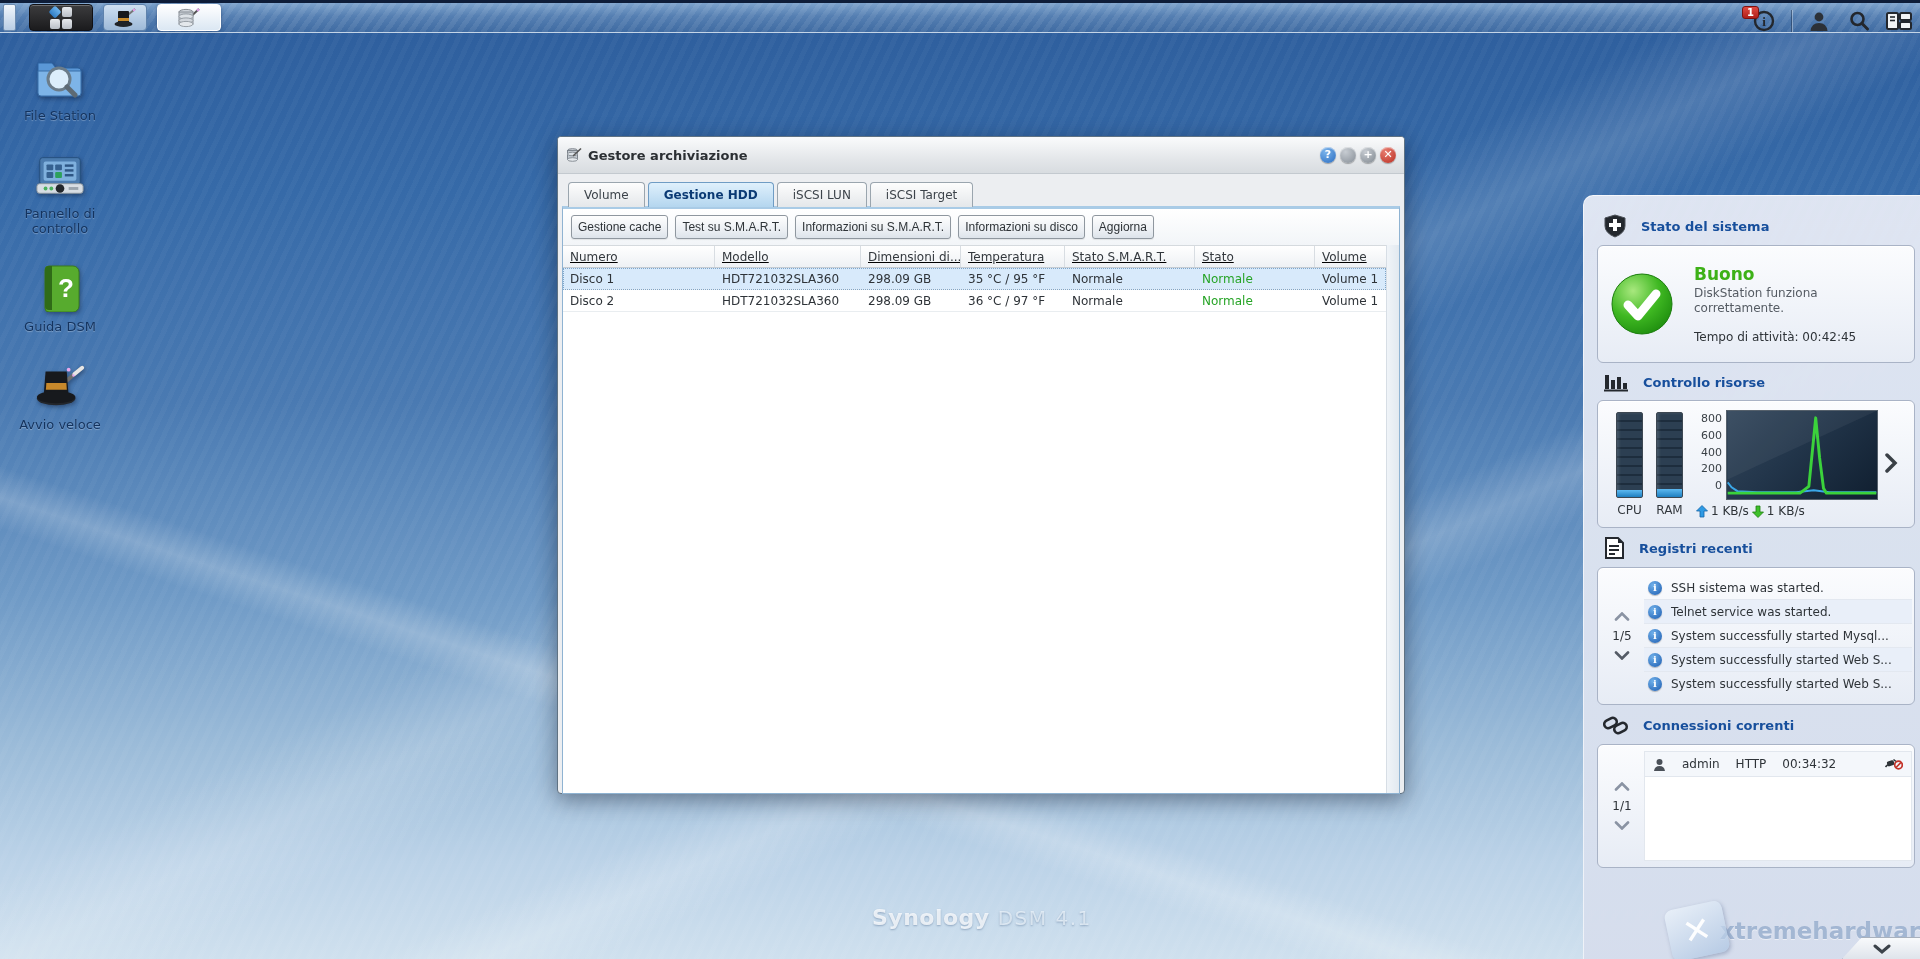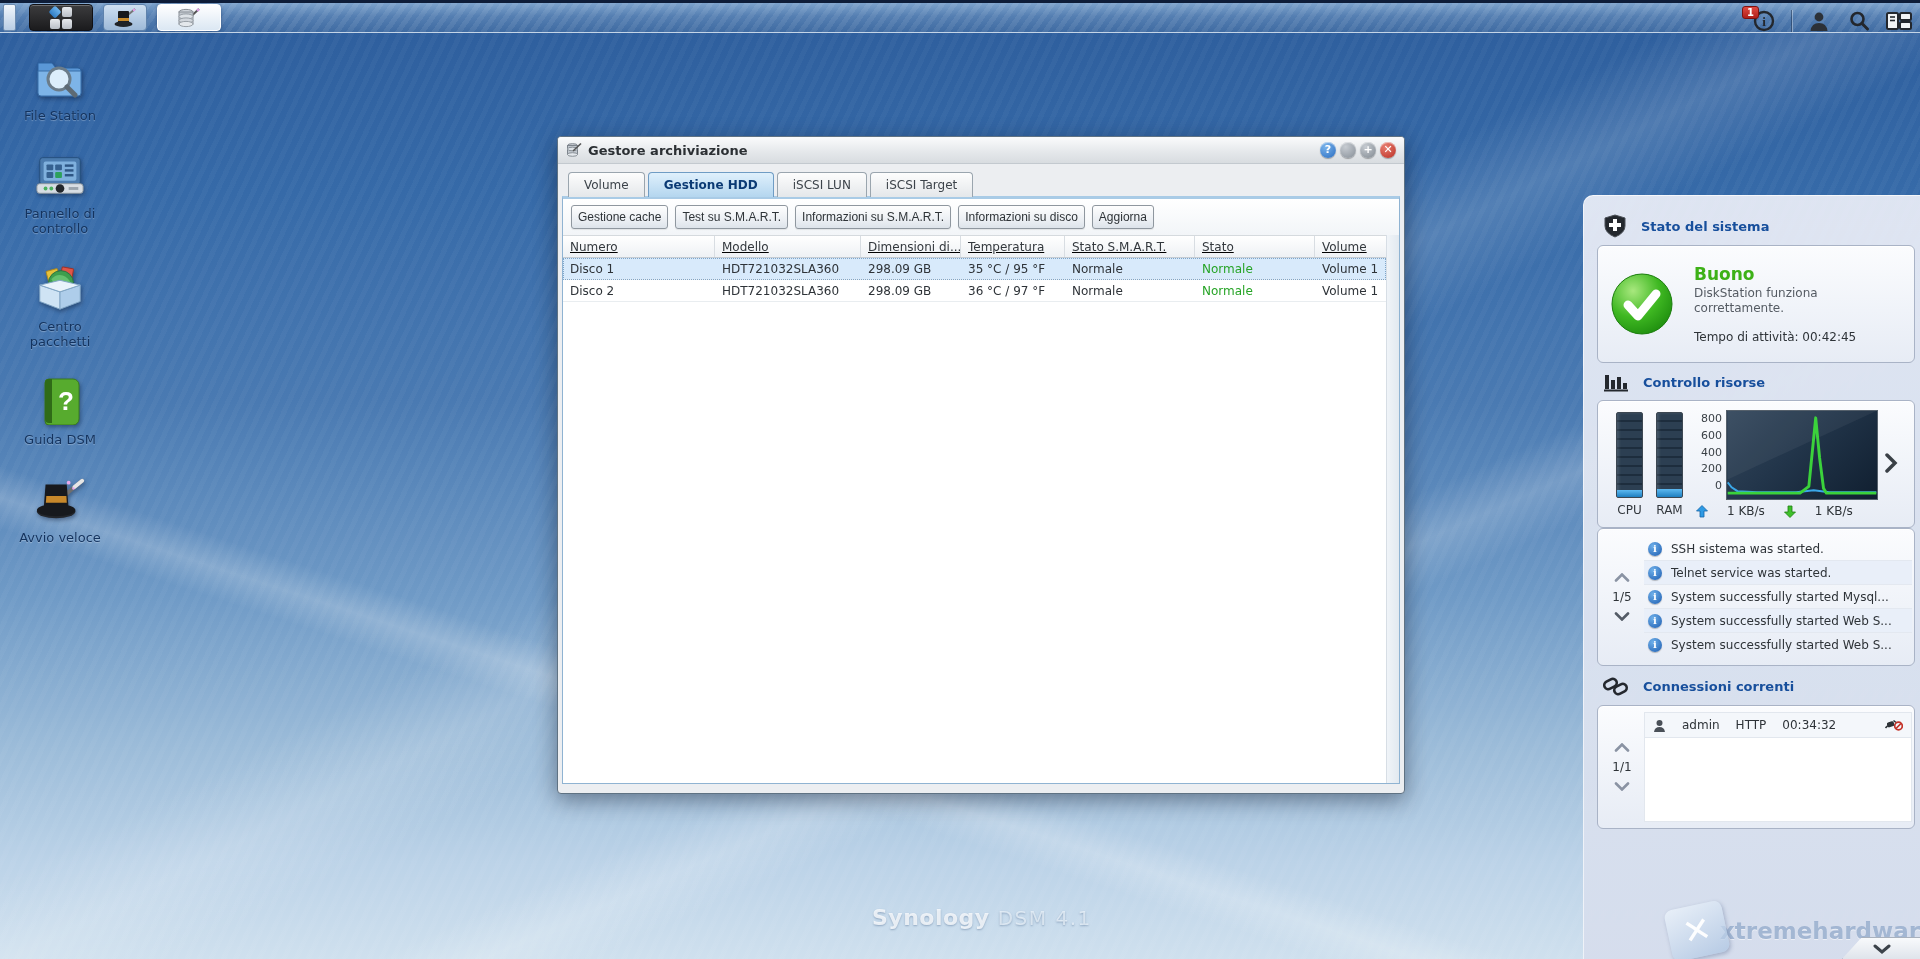--- a/index.html
+++ b/index.html
@@ -50,21 +50,21 @@
   .dicon { display:flex; flex-direction:column; align-items:center; cursor:pointer; }
   .dicon .art { width:52px; height:50px; display:flex; align-items:center; justify-content:center;
                 filter:drop-shadow(1px 2px 2px rgba(10,25,50,0.45)); }
   .dicon .lbl { margin-top:6px; color:#14335e; font-size:13px; text-align:center; line-height:15px;
                 text-shadow:0 1px 1px rgba(255,255,255,0.3); }
 
   
   .window { position:absolute; left:557px; top:136px; width:848px; height:658px; z-index:20;
             background:#eceef1; border:1px solid #5f7283; border-radius:4px;
             box-shadow:0 6px 22px rgba(10,20,40,0.45); padding:0 4px 4px 4px; }
-  .titlebar { height:27px; display:flex; align-items:center; margin:0 -4px; padding:8px 8px;
+  .titlebar { height:27px; display:flex; align-items:center; margin:0 -4px; padding:18px 8px;
               background:linear-gradient(180deg,#fafbfc 0%,#e4e7ea 60%,#d8dce0 100%);
               border-bottom:1px solid #c3c9cf; border-radius:3px 3px 0 0; }
   .titlebar .wtitle { font-weight:bold; font-size:13px; color:#2b2f33; margin-left:6px; }
   .win-btns { margin-left:auto; display:flex; gap:4px; }
   .wbtn { width:16px; height:16px; border-radius:50%; color:#fff; font-size:11px; font-weight:bold;
           line-height:15px; text-align:center; cursor:pointer; box-shadow:inset 0 1px 1px rgba(255,255,255,0.6),0 1px 1px rgba(0,0,0,0.3); }
   .wbtn.help { background:radial-gradient(circle at 35% 30%,#7ab4ec,#2a6cc0); }
   .wbtn.min  { background:radial-gradient(circle at 35% 30%,#c7ccd2,#858d96); }
   .wbtn.max  { background:radial-gradient(circle at 35% 30%,#c7ccd2,#7f878f); }
   .wbtn.close{ background:radial-gradient(circle at 35% 30%,#e87d70,#b92e23); }
@@ -113,21 +113,21 @@
   .gauge { display:flex; flex-direction:column; align-items:center; margin-right:13px;justify-content:flex-end; }
   .gtube { width:27px; height:86px; border:1px solid #3c4752; border-radius:2px; position:relative; overflow:hidden;
            background:repeating-linear-gradient(180deg,#2c3f52 0 7px,#1d2d3d 7px 9px);
            box-shadow:inset 2px 0 3px rgba(255,255,255,0.12); }
   .gfill { position:absolute; bottom:0; left:0; width:100%; background:linear-gradient(180deg,#5db9f0,#1e7fc0); }
   .glabel { margin-top:5px; color:#33383d; font-size:12px; }
   .net { display:flex; align-items:flex-start; }
   .yticks { display:flex; flex-direction:column; justify-content:space-between; height:80px; margin:2px 4px 0 0;
             color:#3a4046; font-size:11px; text-align:right; width:26px; }
   .chart { width:152px; height:90px; border:1px solid #55606b; background:linear-gradient(135deg,#33475c 0%,#22354a 45%,#101f30 100%); }
-  .legend { display:flex; align-items:center; gap:19px; margin-top:4px; color:#2e3338; font-size:12px; }
+  .legend { display:flex; align-items:center; gap:3px; margin-top:4px; color:#2e3338; font-size:12px; }
   .res-next { margin-left:6px; cursor:pointer; }
 
   .pagercol { width:44px; display:flex; flex-direction:column; align-items:center; justify-content:center; gap:8px;
               color:#2e3338; font-size:12px; }
   .chev { cursor:pointer; }
   .logs-box { height:138px; display:flex; padding:6px 2px; }
   .logrows { flex:1; display:flex; flex-direction:column; justify-content:center; }
   .logrow { height:24px; display:flex; align-items:center; gap:9px; padding-left:4px; border-bottom:1px solid #e3e8f0;
             color:#2e3338; font-size:12px; white-space:nowrap; overflow:hidden; cursor:default; }
   .logrow.alt { background:#e9eff9; }
@@ -261,34 +261,20 @@
         <circle cx="27" cy="38" r="4.5" fill="#23272c"></circle>
         <circle cx="12" cy="38" r="2" fill="#49b05e"></circle>
           <circle cx="18" cy="38" r="2" fill="#49b05e"></circle>
         <rect x="36" y="36.5" width="10" height="3" fill="#9aa4ad"></rect>
       </svg>
     </div>
     <div class="lbl">Pannello di controllo</div>
   </div>
   <div class="dicon">
     <div class="art">
-      <svg width="54" height="50" viewBox="0 0 54 50">
-        <rect x="14" y="6" width="12" height="14" rx="1" fill="#e8c23a" stroke="#b08a1e" transform="rotate(-15 20 13)"></rect>
-        <rect x="28" y="4" width="12" height="15" rx="1" fill="#e05548" stroke="#a03328" transform="rotate(10 34 11)"></rect>
-        <circle cx="28" cy="20" r="13" fill="#3f9e4d" stroke="#2a7140"></circle>
-        <path d="M18 16 q5 -6 12 -4 q6 2 8 8 q-6 4 -12 2 q-6 -2 -8 -6z" fill="#66c06f"></path>
-        <path d="M6 22 l21 7 v18 l-21 -8 z" fill="#cfe3f4" stroke="#7fa3c4"></path>
-        <path d="M48 22 l-21 7 v18 l21 -8 z" fill="#aecdea" stroke="#7fa3c4"></path>
-        <path d="M6 22 l21 -5 l21 5 l-21 7 z" fill="#e9f3fb" stroke="#7fa3c4"></path>
-      </svg>
-    </div>
-    <div class="lbl">Centro pacchetti</div>
-  </div>
-  <div class="dicon">
-    <div class="art">
       <svg width="46" height="48" viewBox="0 0 46 48">
         <path d="M8 6 a4 4 0 0 1 4 -4 h24 a6 6 0 0 1 6 6 v34 a6 6 0 0 1 -6 6 h-24 a4 4 0 0 1 -4 -4 z" fill="#57ab2e" stroke="#3b7a1e"></path>
         <path d="M8 6 a4 4 0 0 1 4 -4 h3 v44 h-3 a4 4 0 0 1 -4 -4 z" fill="#2f6b17"></path>
         <text x="29" y="33" text-anchor="middle" font-size="26" font-weight="bold" fill="#ffffff" font-family="sans-serif">?</text>
       </svg>
     </div>
     <div class="lbl">Guida DSM</div>
   </div>
   <div class="dicon">
     <div class="art">
@@ -453,20 +439,30 @@
         <span>1 KB/s</span>
       </div>
     </div>
     <div class="res-next">
       <svg width="14" height="20" viewBox="0 0 14 20">
         <polyline points="3,2 11,10 3,18" fill="none" stroke="#3a4046" stroke-width="3.5" stroke-linecap="round"></polyline>
       </svg>
     </div>
   </div>
 
+  <div class="whead">
+    <svg width="22" height="24" viewBox="0 0 22 24">
+      <path d="M3 2 h12 l5 5 v15 h-17 z" fill="#ffffff" stroke="#24282e" stroke-width="2"></path>
+      <path d="M15 2 l5 5 h-5 z" fill="#24282e"></path>
+      <line x1="6" y1="10" x2="16" y2="10" stroke="#24282e" stroke-width="2"></line>
+      <line x1="6" y1="14" x2="16" y2="14" stroke="#24282e" stroke-width="2"></line>
+      <line x1="6" y1="18" x2="12" y2="18" stroke="#24282e" stroke-width="2"></line>
+    </svg>
+    <span class="wt">Registri recenti</span>
+  </div>
   <div class="wbox logs-box">
     <div class="pagercol">
       <svg class="chev" width="16" height="9" viewBox="0 0 16 9">
         <polyline points="2,7.5 8,1.5 14,7.5" fill="none" stroke="#8a93a3" stroke-width="2.6" stroke-linecap="round"></polyline>
       </svg>
       <span>1/5</span>
       <svg class="chev" width="16" height="9" viewBox="0 0 16 9">
         <polyline points="2,1.5 8,7.5 14,1.5" fill="none" stroke="#545b66" stroke-width="2.6" stroke-linecap="round"></polyline>
       </svg>
     </div>

